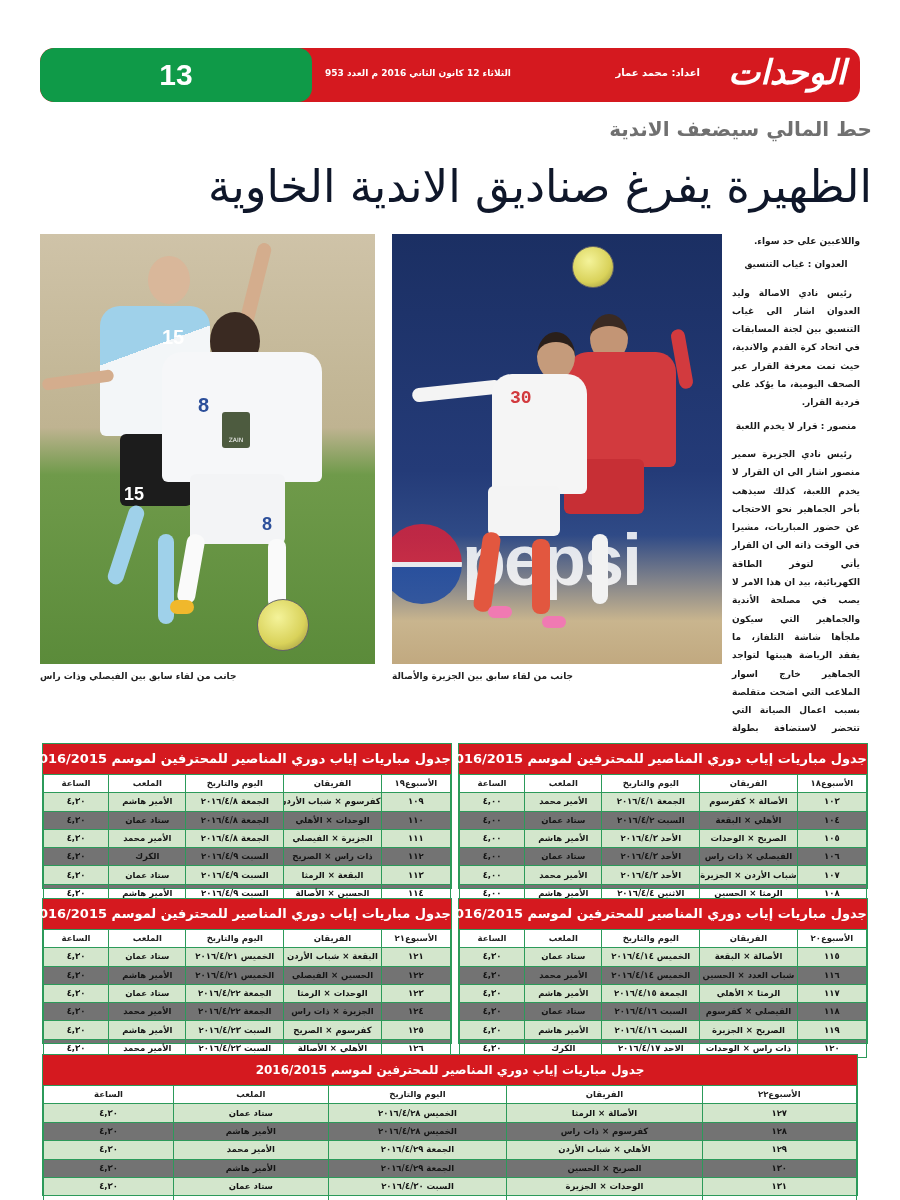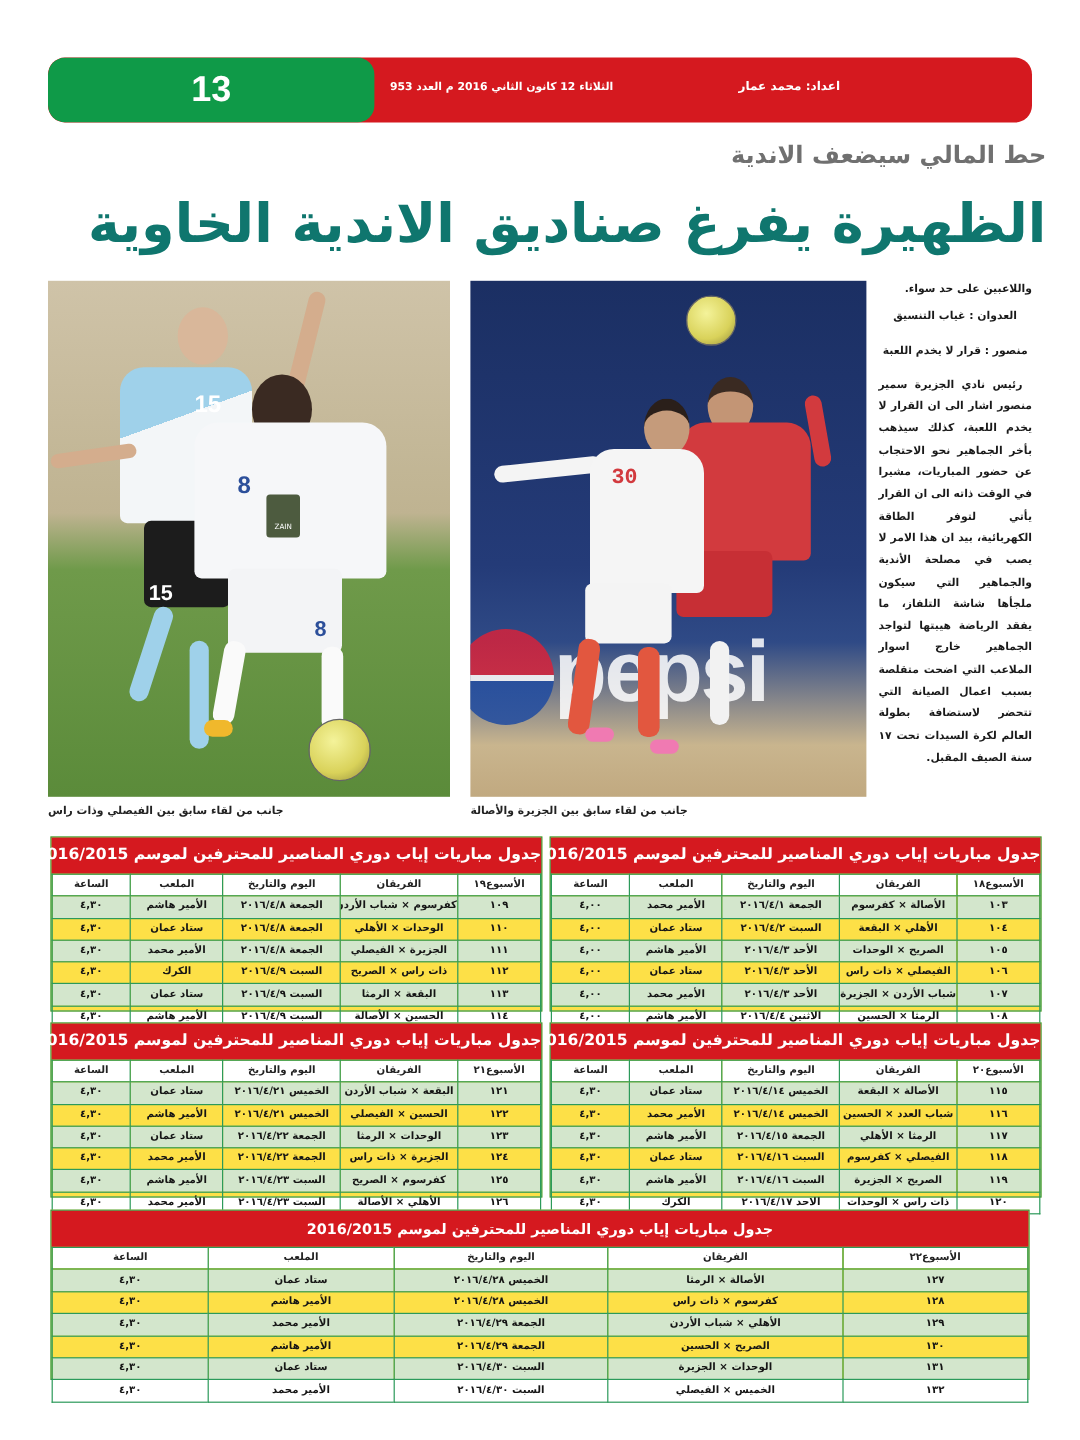--- a/index.html
+++ b/index.html
@@ -29,21 +29,21 @@
     .issue-date {
       position: absolute; left: 285px; top: 20px; color: #fff; font-size: 9px; font-weight: bold;
     }
 
     
     .kicker {
       position: absolute; right: 28px; top: 117px; font-size: 20px; font-weight: bold; color: #707070;
       white-space: nowrap;
     }
     .headline {
-      position: absolute; right: 28px; top: 160px; font-size: 45px; font-weight: 700; color: #0f766e;
+      position: absolute; right: 28px; top: 160px; font-size: 45px; font-weight: 400; color: #0f172a;
       white-space: nowrap; letter-spacing: -1px; font-family: "DejaVu Sans", sans-serif;
     }
 
     
     .photo {
       position: absolute; overflow: hidden;
     }
     .photo-left { left: 40px; top: 234px; width: 335px; height: 430px;
       background: linear-gradient(180deg, #cfc3a8 0%, #bfb391 45%, #6f9a4a 56%, #5b8b3a 100%);
     }
@@ -70,21 +70,21 @@
     .article {
       position: absolute; right: 40px; top: 232px; width: 128px; font-size: 9px; font-weight: bold;
       line-height: 18.3px; text-align: justify; color: #1a1a1a;
     }
     .article p { margin-bottom: 5px; text-indent: 8px; }
     .article .subhead { text-align: center; text-indent: 0; margin: 4px 0 10px; font-size: 9px; }
     .article .first { text-indent: 0; }
 
     
     .sched {
-      position: absolute; border: 1.5px solid #2c9a5a; background: #fde047;
+      position: absolute; border: 1.5px solid #2c9a5a; background: #737373; margin-top: 46px;
     }
     .sched-title {
       background: #d5191f; color: #fff; font-weight: bold; text-align: center; white-space: nowrap;
     }
     .sched table { width: 100%; border-collapse: collapse; table-layout: fixed; }
     .sched td, .sched th {
       border: 1px solid #2c9a5a; text-align: center; font-weight: bold; white-space: nowrap; overflow: hidden;
       color: #151515;
     }
     .sched th { background: #fff; font-weight: bold; color: #222; }
@@ -100,20 +100,21 @@
 
     .t-w18 { left: 458px; top: 697px; }
     .t-w19 { left: 42px; top: 697px; }
     .t-w20 { left: 458px; top: 852px; }
     .t-w21 { left: 42px; top: 852px; }
   </style>
 </head>
 <body>
 
 <div class="header-bar">
+  <div class="brand-logo">الوحدات</div>
   <div class="author">اعداد: محمد عمار</div>
   <div class="issue-date">الثلاثاء 12 كانون الثاني 2016 م العدد 953</div>
   <div class="header-green">
     <span class="page-number">13</span>
   </div>
 </div>
 
 <div class="kicker">حط المالي سيضعف الاندية</div>
 <h1 class="headline">الظهيرة يفرغ صناديق الاندية الخاوية</h1>
 
@@ -161,20 +162,21 @@
   <div class="limb" style="left:86px;top:298px;width:18px;height:80px;background:#e2573f;transform:rotate(8deg);"></div>
   <div class="limb" style="left:140px;top:305px;width:18px;height:75px;background:#e2573f;"></div>
   <div class="limb" style="left:96px;top:372px;width:24px;height:12px;background:#f07ab2;"></div>
   <div class="limb" style="left:150px;top:382px;width:24px;height:12px;background:#f07ab2;"></div>
 </div>
 <div class="caption caption-right">جانب من لقاء سابق بين الجزيرة والأصالة</div>
 
 <div class="article">
   <p class="first">واللاعبين على حد سواء.</p>
   <p class="subhead">العدوان : غياب التنسيق</p>
+  <p>رئيس نادي الاصالة وليد العدوان اشار الى غياب التنسيق بين لجنة المسابقات في اتحاد كرة القدم والاندية، حيث تمت معرفة القرار عبر الصحف اليومية، ما يؤكد على فردية القرار.</p>
   <p class="subhead">منصور : قرار لا يخدم اللعبة</p>
   <p>رئيس نادي الجزيرة سمير منصور اشار الى ان القرار لا يخدم اللعبة، كذلك سيذهب بأخر الجماهير نحو الاحتجاب عن حضور المباريات، مشيرا في الوقت ذاته الى ان القرار يأتي لتوفر الطاقة الكهربائية، بيد ان هذا الامر لا يصب في مصلحة الأندية والجماهير التي سيكون ملجأها شاشة التلفاز، ما يفقد الرياضة هيبتها لتواجد الجماهير خارج اسوار الملاعب التي اضحت متقلصة بسبب اعمال الصيانة التي تتحضر لاستضافة بطولة العالم لكرة السيدات تحت ١٧ سنة الصيف المقبل.</p>
 </div>
 
 <div class="sched small-table t-w18">
     <div class="sched-title">جدول مباريات إياب دوري المناصير للمحترفين لموسم 2016/2015</div>
     <table>
       <colgroup>
         <col style="width:17%">
         <col style="width:24%">

